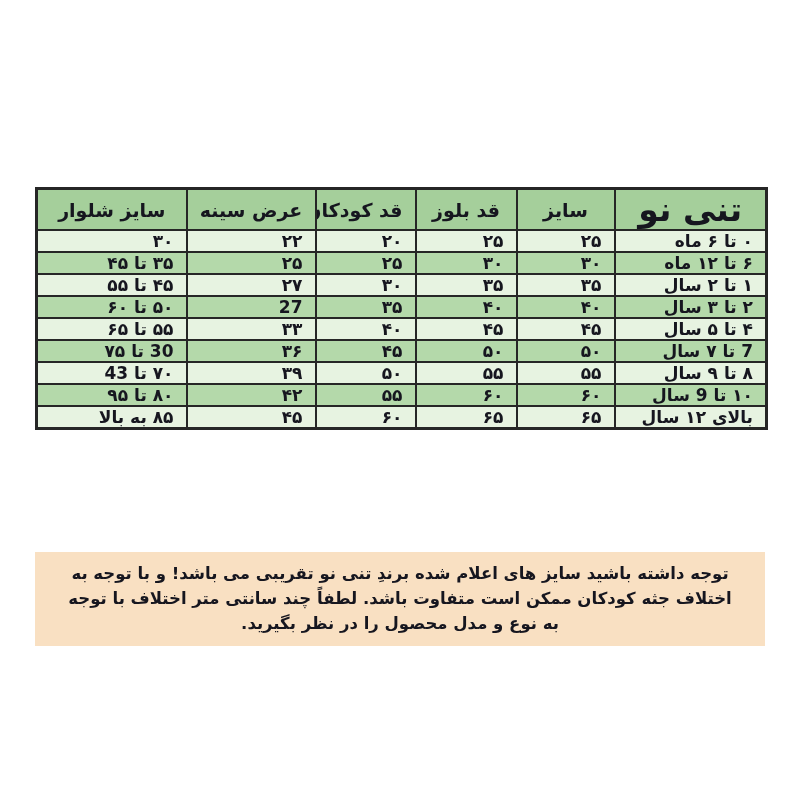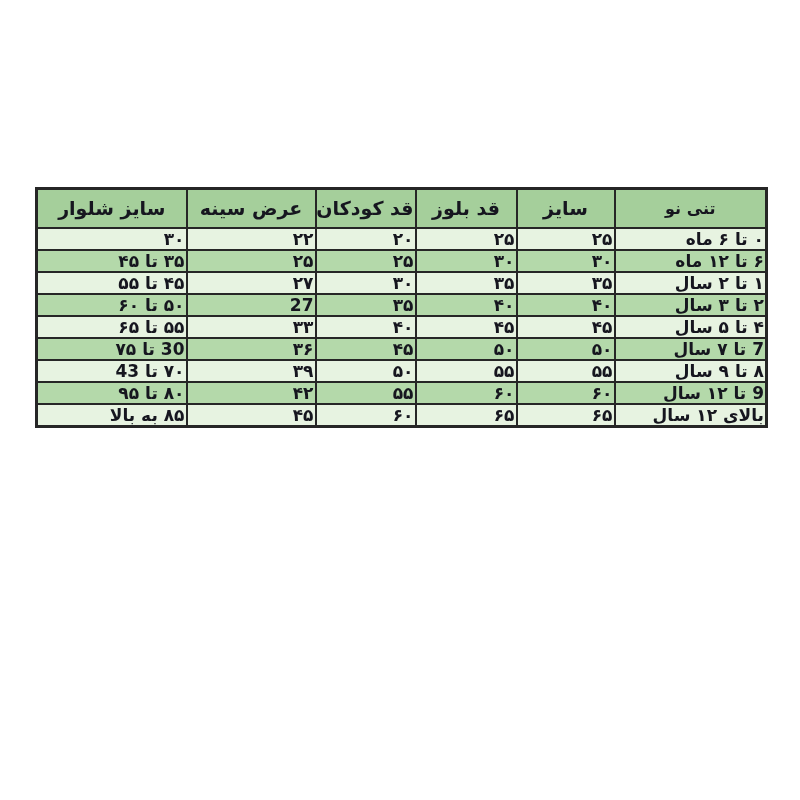--- a/index.html
+++ b/index.html
@@ -29,29 +29,29 @@
     border-collapse:collapse;
     table-layout:fixed;
     border:3px solid var(--border-dark);
     direction:rtl;
   }
   th,td{
     border:2px solid var(--border-dark);
     vertical-align:middle;
     font-weight:bold;
     color:var(--text-dark);
-    padding:0 1px;
+    padding:0 12px;
     overflow:hidden;white-space:nowrap;
   }
   thead th{
     background:var(--header-green);
     height:39px;
     font-size:19px;
   }
-  thead th.brand{font-size:16px;}
+  thead th.brand{font-size:33px;}
   tbody td{height:16px;font-size:17px;}
   tbody tr.light td{background:var(--row-light);}
   tbody tr.medium td{background:var(--row-medium);}
   .col-brand{width:152px;}
   .col-size{width:98px;}
   .col-blouse{width:101px;}
   .col-sleeve{width:100px;}
   .col-chest{width:129px;}
   .col-pants{width:150px;}
   .note{
@@ -141,32 +141,33 @@
         </tr>
         <tr class="light">
           <td>۸ تا ۹ سال</td>
           <td>۵۵</td>
           <td>۵۵</td>
           <td>۵۰</td>
           <td>۳۹</td>
           <td>۷۰ تا 43</td>
         </tr>
         <tr class="medium">
-          <td>9 تا ۱۲ سال</td>
+          <td>۱۰ تا 9 سال</td>
           <td>۶۰</td>
           <td>۶۰</td>
           <td>۵۵</td>
           <td>۴۲</td>
           <td>۸۰ تا ۹۵</td>
         </tr>
         <tr class="light">
           <td>بالای ۱۲ سال</td>
           <td>۶۵</td>
           <td>۶۵</td>
           <td>۶۰</td>
           <td>۴۵</td>
           <td>۸۵ به بالا</td>
         </tr>
       </tbody>
   </table>
 
+  <div class="note" dir="rtl">توجه داشته باشید سایز های اعلام شده برندِ تنی نو تقریبی می باشد! و با توجه به اختلاف جثه کودکان ممکن است متفاوت باشد. لطفاً چند سانتی متر اختلاف با توجه به نوع و مدل محصول را در نظر بگیرید.</div>
 
 </div>
 
 </body></html>

